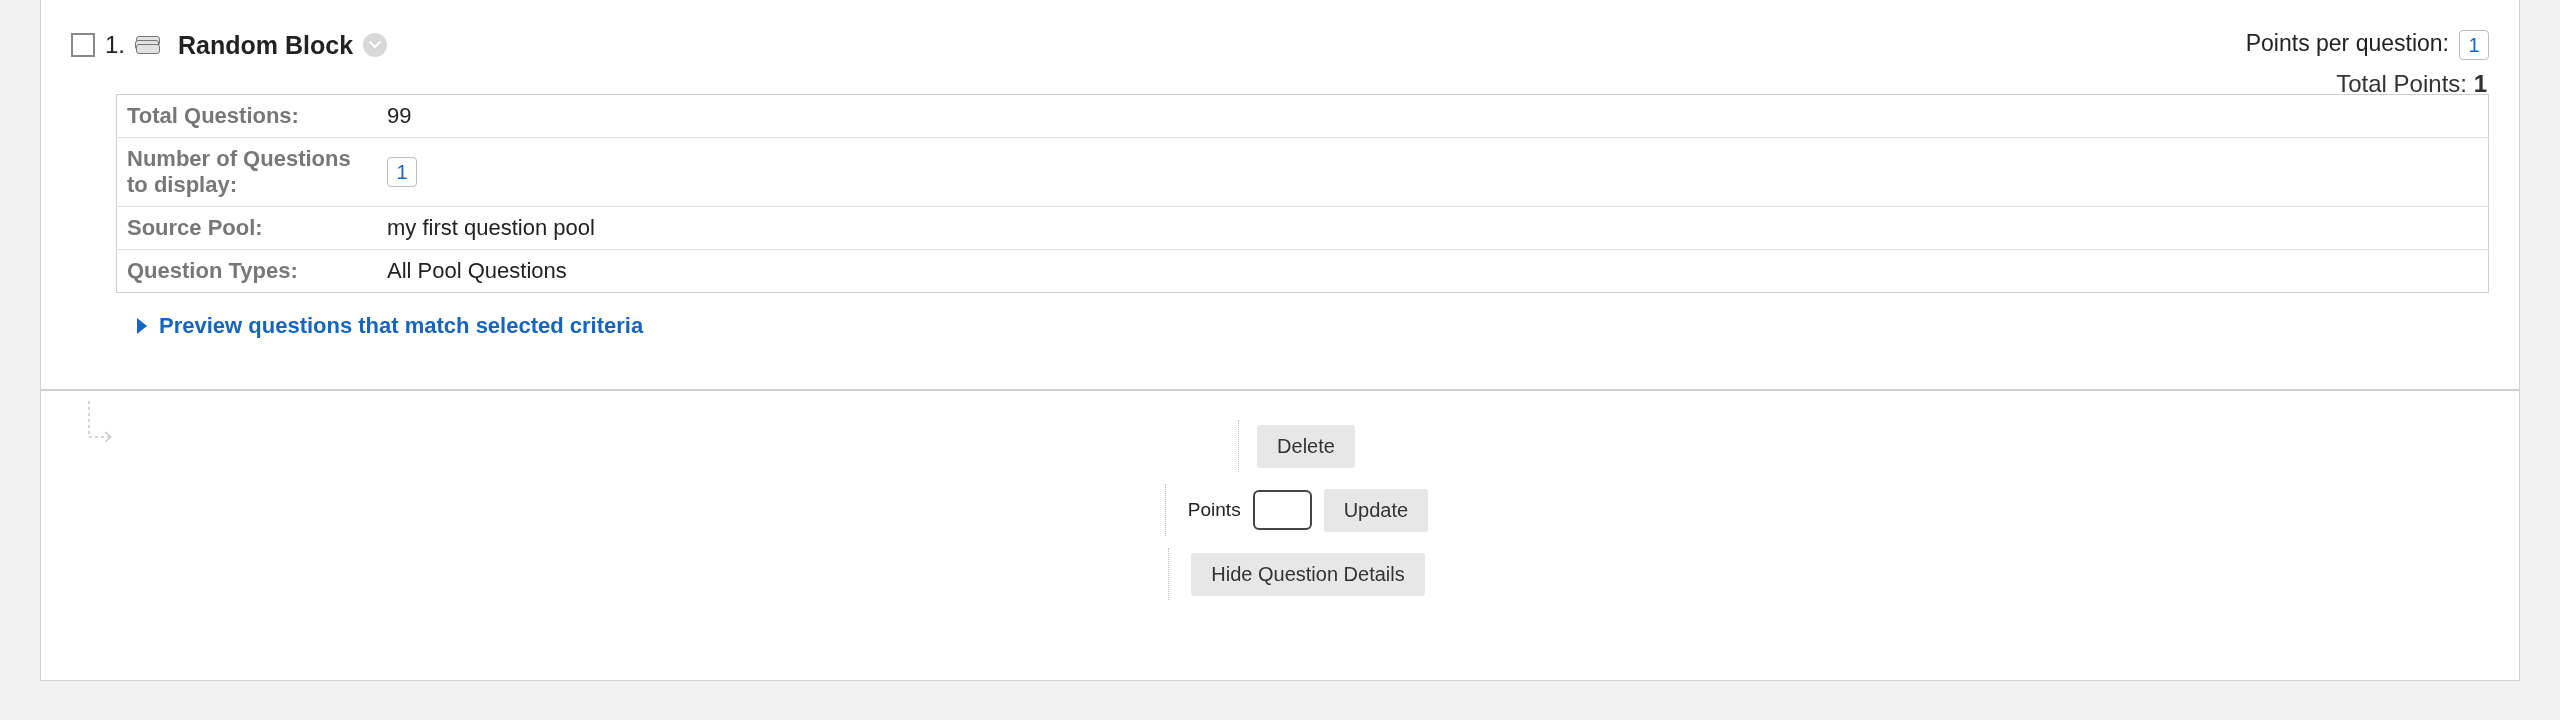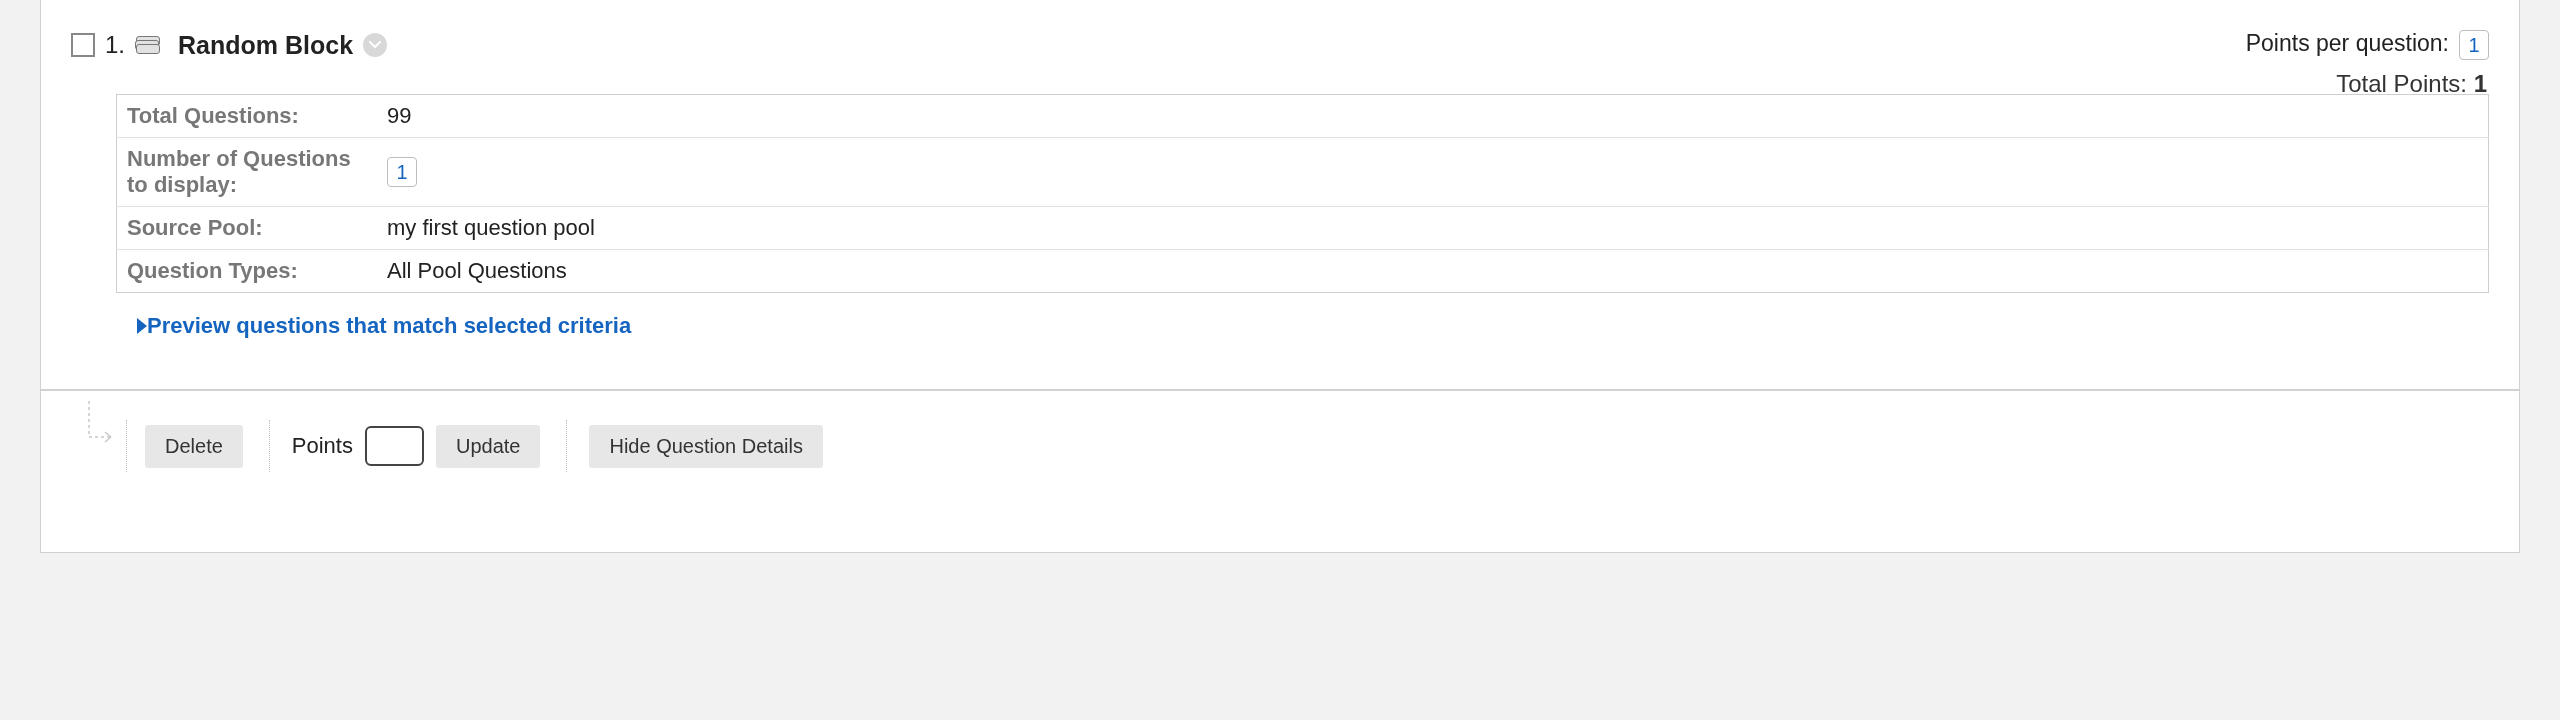--- a/index.html
+++ b/index.html
@@ -134,20 +134,21 @@
     border: 1px solid #bdbdbd;
     border-radius: 4px;
     color: #1565c0;
     font-size: 20px;
   }
 
   .preview-row {
     margin: 20px 0 0 66px;
     display: flex;
     align-items: center;
+    gap: 12px;
   }
   .tri {
     width: 0; height: 0;
     border-top: 8px solid transparent;
     border-bottom: 8px solid transparent;
     border-left: 10px solid #1565c0;
   }
   .preview-link {
     color: #1565c0;
     font-weight: bold;
@@ -203,45 +204,46 @@
   .qtype-select svg {
     position: absolute;
     right: 12px;
     top: 50%;
     transform: translateY(-50%);
   }
 
   .action-row {
     display: flex;
     align-items: center;
-    gap: 4px;
+    gap: 12px;
     margin-left: 55px;
     margin-top: 14px;
     font-size: 22px;
+    flex-direction: column;
   }
   .grp {
     display: flex;
     align-items: center;
     gap: 12px;
     padding: 0 22px;
     border-left: 1px dotted #c0c0c0;
     height: 52px;
   }
   .grp:first-child { border-left: 1px dotted #c0c0c0; padding-left: 18px; }
 
   .btn {
     background: #e7e7e7;
     border: none;
     border-radius: 3px;
     padding: 10px 20px;
     font-size: 20px;
     color: #333;
     cursor: pointer;
   }
-  .pts-label { font-size: 22px; }
+  .pts-label { font-size: 19px; }
   .pts-field {
     width: 55px;
     height: 36px;
     border: 2px solid #444;
     border-radius: 6px;
     background: #fff;
   }
 </style>
 </head>
 <body>

